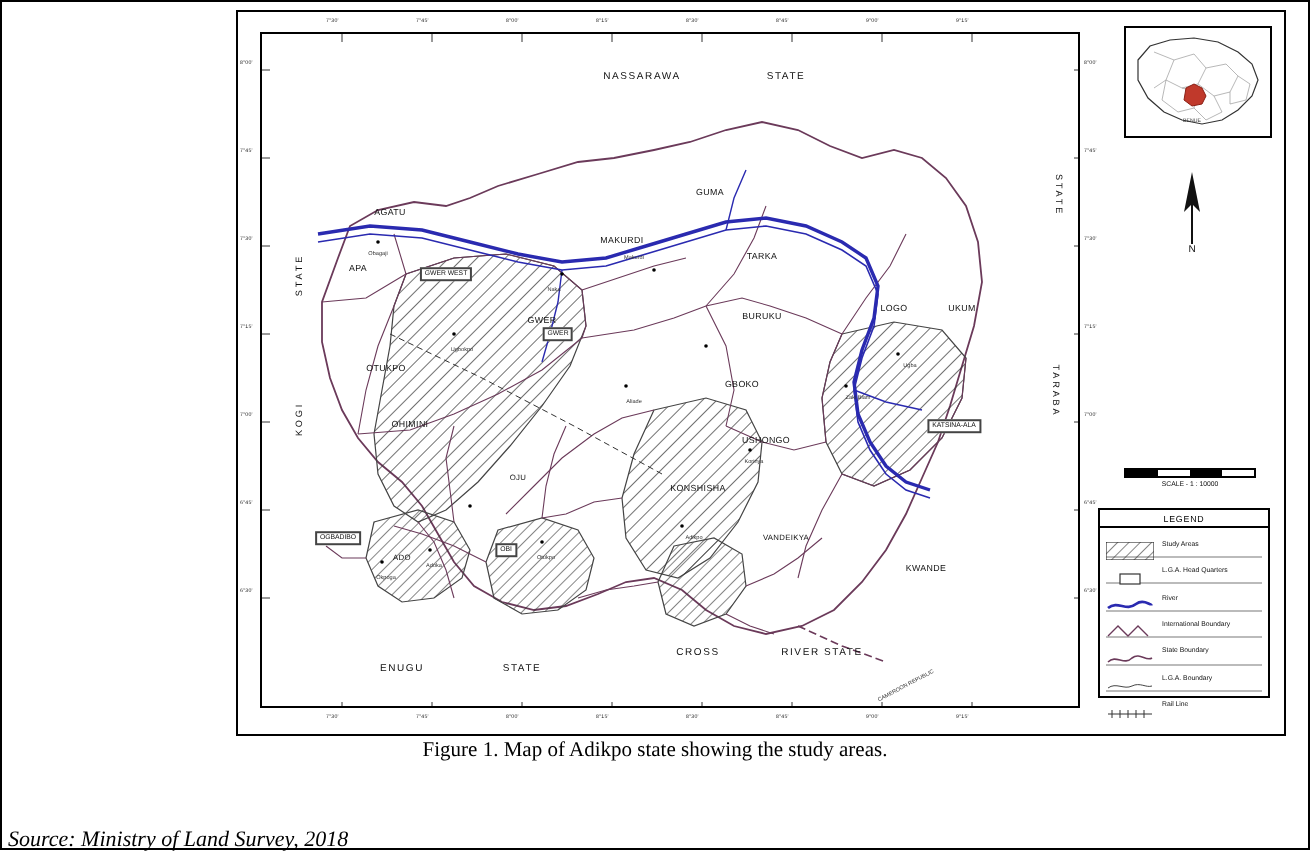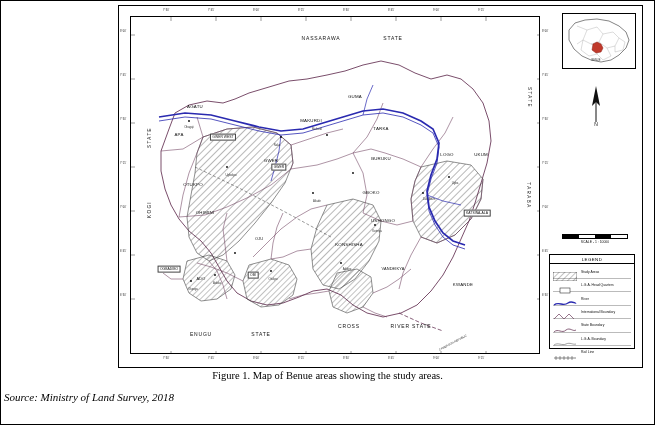--- a/index.html
+++ b/index.html
@@ -155,21 +155,21 @@
     position: absolute;
     left: 0; top: 370px;
     width: 655px;
     text-align: center;
     font-size: 10.5px;
     color: #000;
   }
   #caption b { font-weight: normal; }
   #source {
     position: absolute;
-    left: 4px; top: 391px;
+    left: 4px; top: 414px;
     font-size: 11px;
     font-style: italic;
     color: #000;
   }
 </style>
 </head>
 <body>
 
 <div id="page-frame"></div>
 
@@ -491,16 +491,16 @@
               <path d="M3,3 L3,7 M7,3 L7,7 M11,3 L11,7 M15,3 L15,7 M19,3 L19,7" stroke="#333" stroke-width="0.5"></path>
             </svg>
         </span>
         <span class="lg-text">Rail Line</span>
       </li>
     </ul>
   </div>
 </div>
 
 <div id="caption">
-  <b>Figure 1.</b><span> Map of Benue areas showing the study areas.</span>
+  <b>Figure 1.</b><span> Map of Adikpo state showing the study areas.</span>
 </div>
 
 <div id="source">Source: Ministry of Land Survey, 2018</div>
 
 </body></html>

